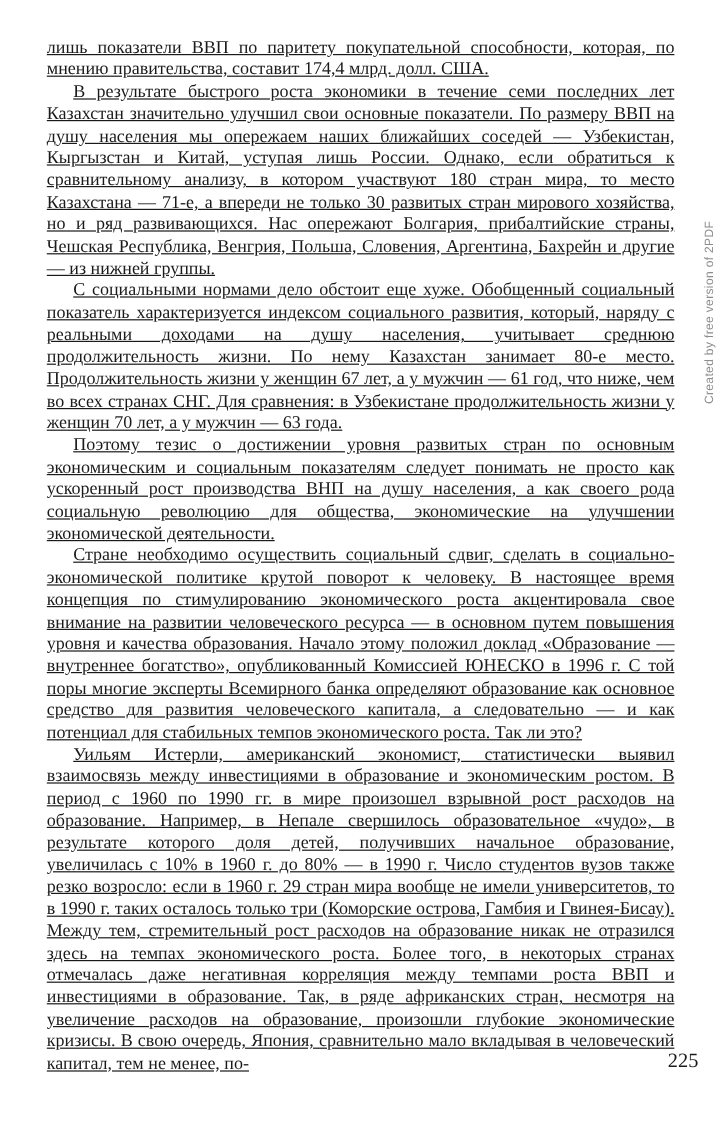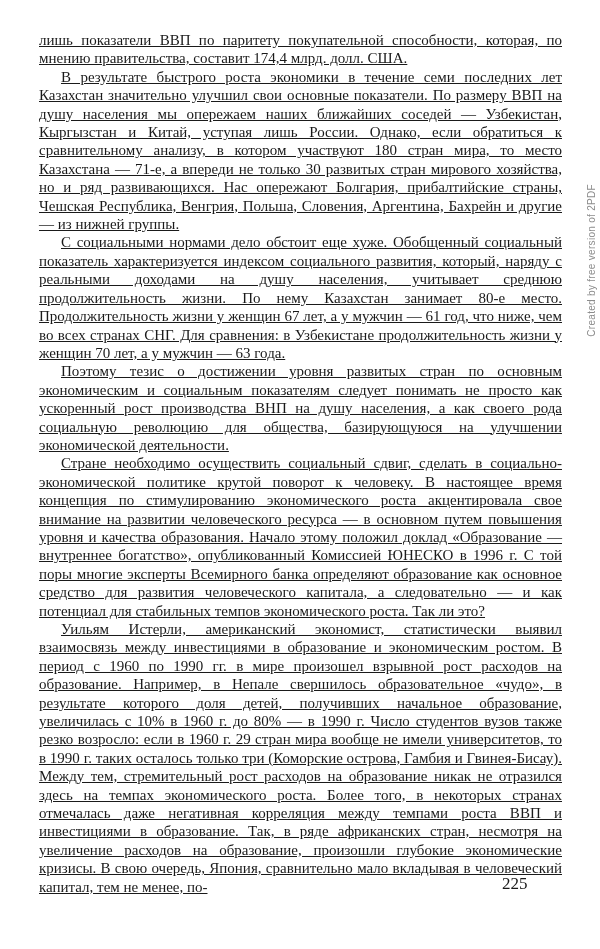--- a/index.html
+++ b/index.html
@@ -34,20 +34,21 @@
     text-decoration: underline;
   }
   .text-block p.no-indent {
     text-indent: 0;
   }
   .page-number {
     position: absolute;
     top: 874px;
     right: 18px;
     width: 80px;
+    text-align: right;
     color: #1a1a1a;
     font-size: 17px;
     line-height: 20px;
     font-family: "Liberation Serif", serif;
   }
   .watermark {
     position: absolute;
     top: 184px;
     right: 3px;
     writing-mode: vertical-rl;
@@ -61,21 +62,21 @@
 </style>
 </head>
 <body>
 
 <div class="page">
 
   <div class="text-block">
     <p class="no-indent">лишь показатели ВВП по паритету покупательной способности, которая, по мнению правительства, составит 174,4 млрд. долл. США.</p>
     <p>В результате быстрого роста экономики в течение семи последних лет Казахстан значительно улучшил свои основные показатели. По размеру ВВП на душу населения мы опережаем наших ближайших соседей — Узбекистан, Кыргызстан и Китай, уступая лишь России. Однако, если обратиться к сравнительному анализу, в котором участвуют 180 стран мира, то место Казахстана — 71-е, а впереди не только 30 развитых стран мирового хозяйства, но и ряд развивающихся. Нас опережают Болгария, прибалтийские страны, Чешская Республика, Венгрия, Польша, Словения, Аргентина, Бахрейн и другие — из нижней группы.</p>
     <p>С социальными нормами дело обстоит еще хуже. Обобщенный социальный показатель характеризуется индексом социального развития, который, наряду с реальными доходами на душу населения, учитывает среднюю продолжительность жизни. По нему Казахстан занимает 80-е место. Продолжительность жизни у женщин 67 лет, а у мужчин — 61 год, что ниже, чем во всех странах СНГ. Для сравнения: в Узбекистане продолжительность жизни у женщин 70 лет, а у мужчин — 63 года.</p>
-    <p>Поэтому тезис о достижении уровня развитых стран по основным экономическим и социальным показателям следует понимать не просто как ускоренный рост производства ВНП на душу населения, а как своего рода социальную революцию для общества, базирующуюся на улучшении экономической деятельности.</p>
+    <p>Поэтому тезис о достижении уровня развитых стран по основным экономическим и социальным показателям следует понимать не просто как ускоренный рост производства ВНП на душу населения, а как своего рода социальную революцию для общества, экономические на улучшении экономической деятельности.</p>
     <p>Стране необходимо осуществить социальный сдвиг, сделать в социально-экономической политике крутой поворот к человеку. В настоящее время концепция по стимулированию экономического роста акцентировала свое внимание на развитии человеческого ресурса — в основном путем повышения уровня и качества образования. Начало этому положил доклад «Образование — внутреннее богатство», опубликованный Комиссией ЮНЕСКО в 1996 г. С той поры многие эксперты Всемирного банка определяют образование как основное средство для развития человеческого капитала, а следовательно — и как потенциал для стабильных темпов экономического роста. Так ли это?</p>
     <p>Уильям Истерли, американский экономист, статистически выявил взаимосвязь между инвестициями в образование и экономическим ростом. В период с 1960 по 1990 гг. в мире произошел взрывной рост расходов на образование. Например, в Непале свершилось образовательное «чудо», в результате которого доля детей, получивших начальное образование, увеличилась с 10% в 1960 г. до 80% — в 1990 г. Число студентов вузов также резко возросло: если в 1960 г. 29 стран мира вообще не имели университетов, то в 1990 г. таких осталось только три (Коморские острова, Гамбия и Гвинея-Бисау). Между тем, стремительный рост расходов на образование никак не отразился здесь на темпах экономического роста. Более того, в некоторых странах отмечалась даже негативная корреляция между темпами роста ВВП и инвестициями в образование. Так, в ряде африканских стран, несмотря на увеличение расходов на образование, произошли глубокие экономические кризисы. В свою очередь, Япония, сравнительно мало вкладывая в человеческий капитал, тем не менее, по-</p>
   </div>
 
   <div class="page-number">225</div>
 
   <div class="watermark">Created by free version of 2PDF</div>
 
 </div>
 

